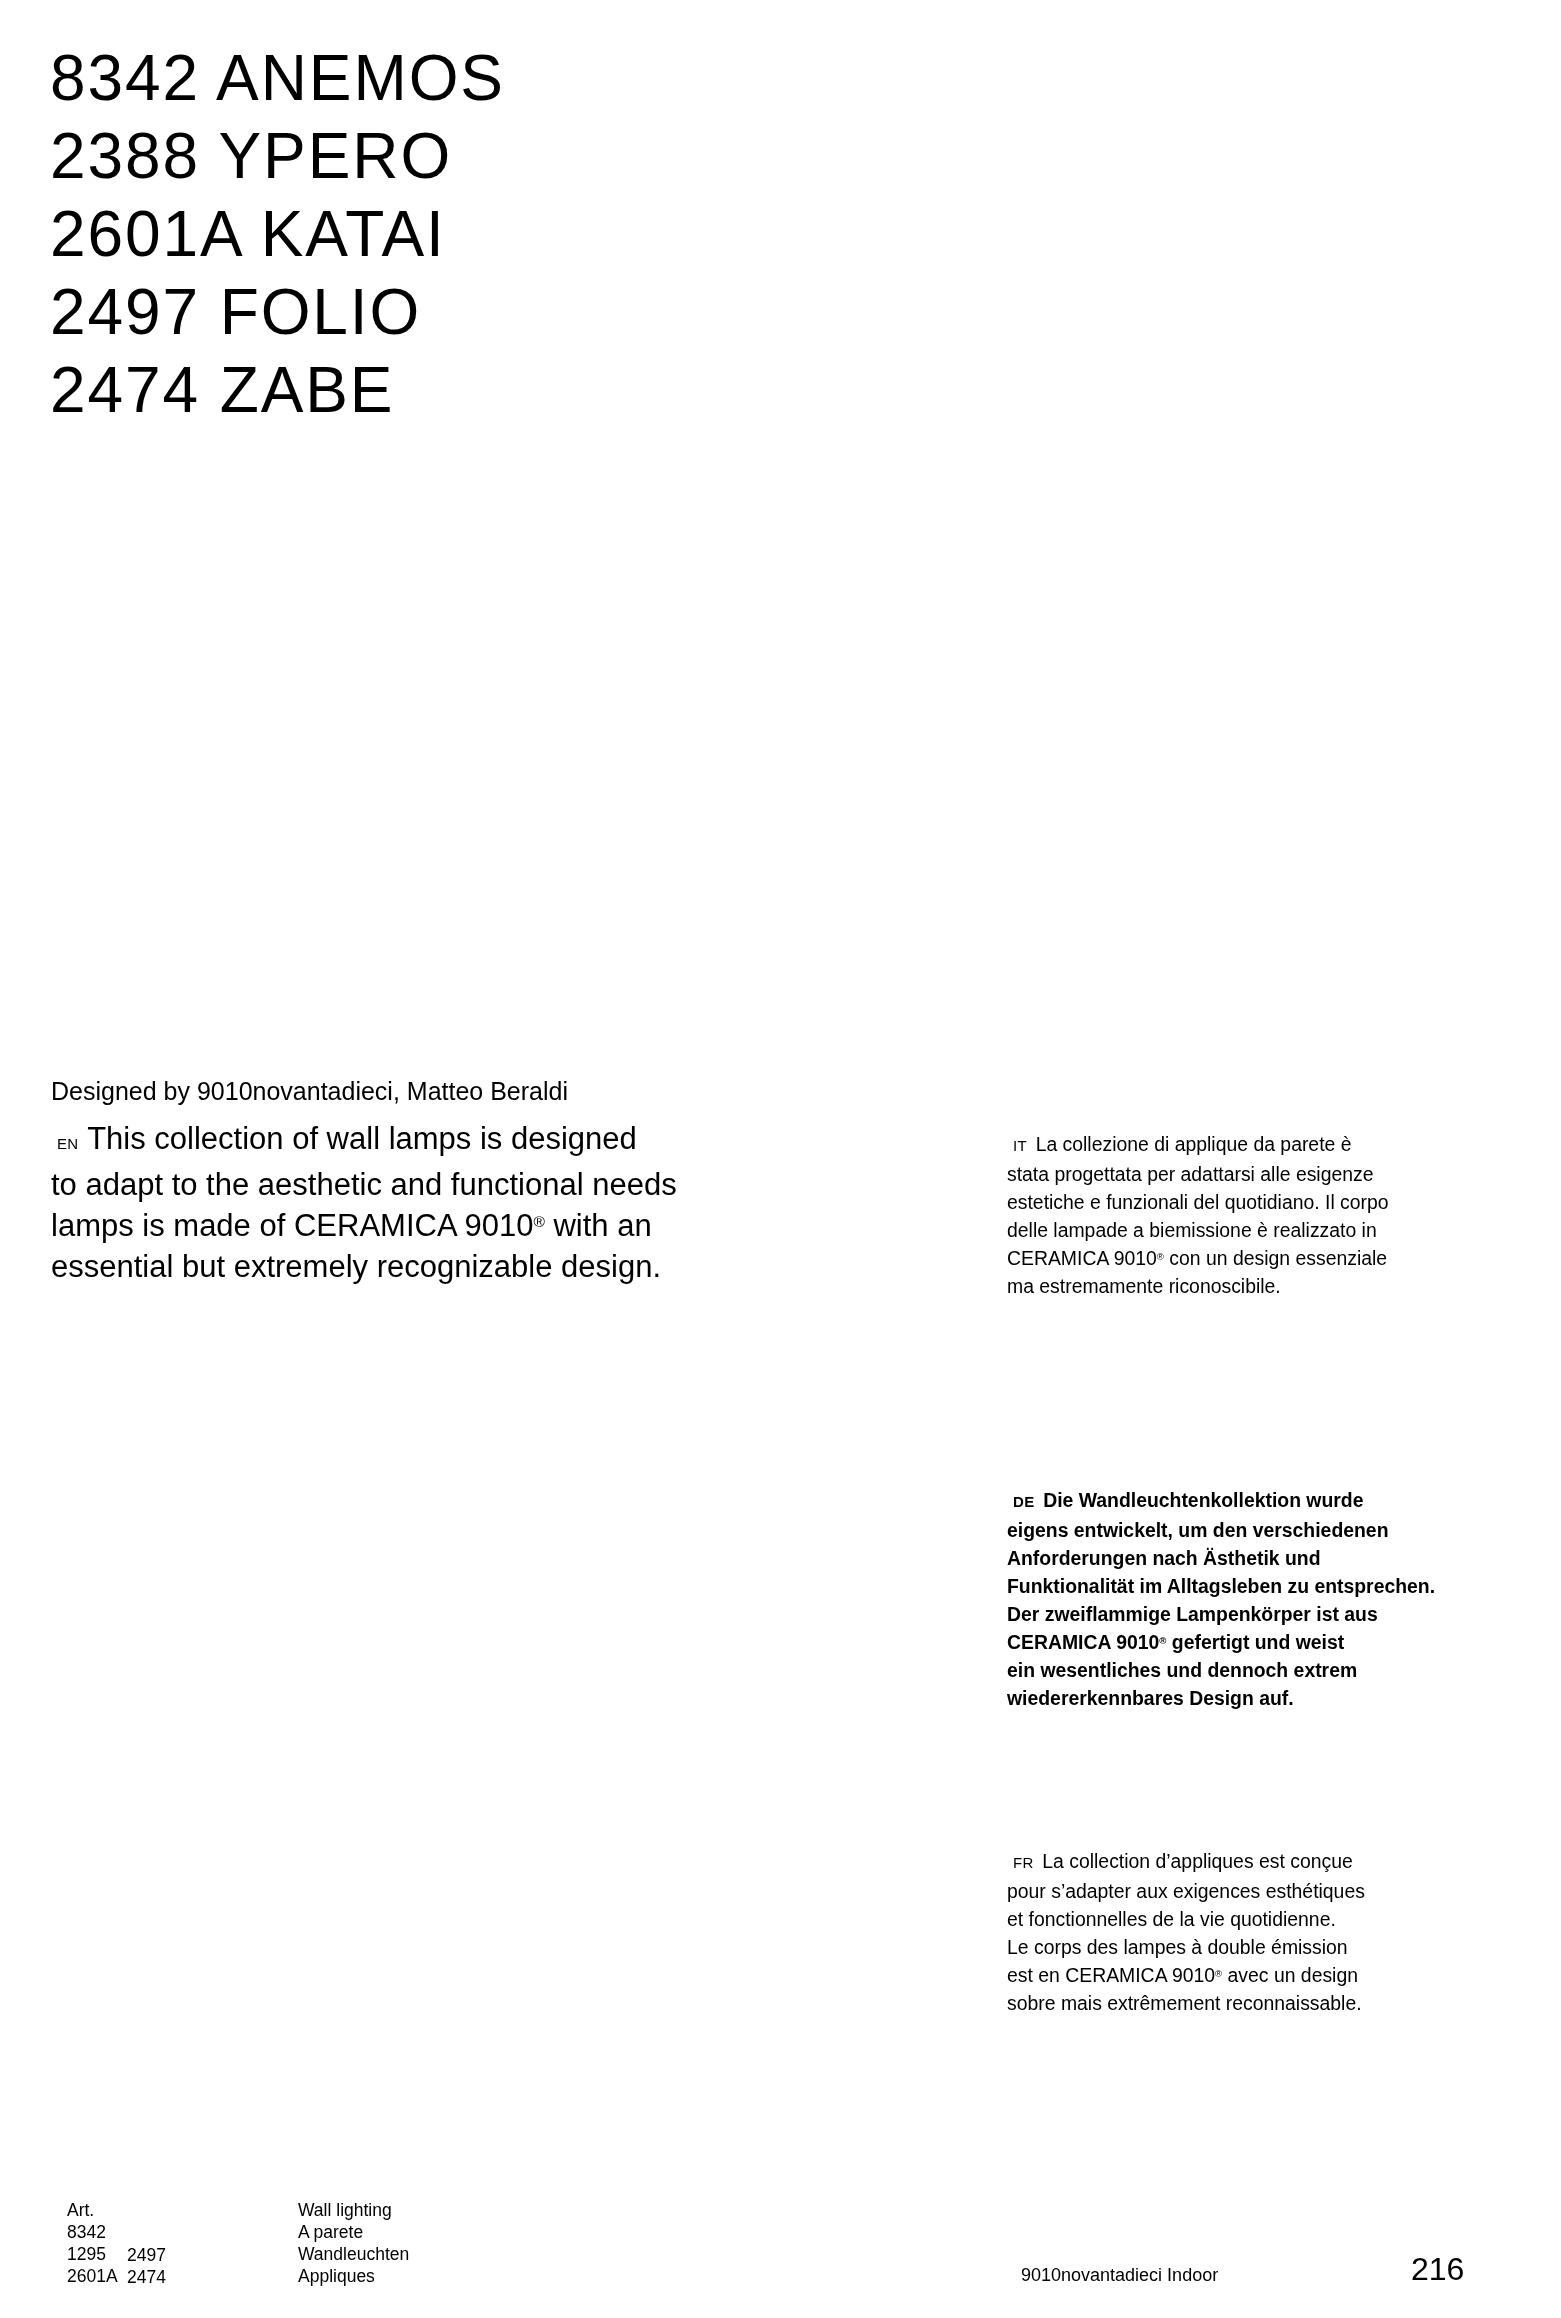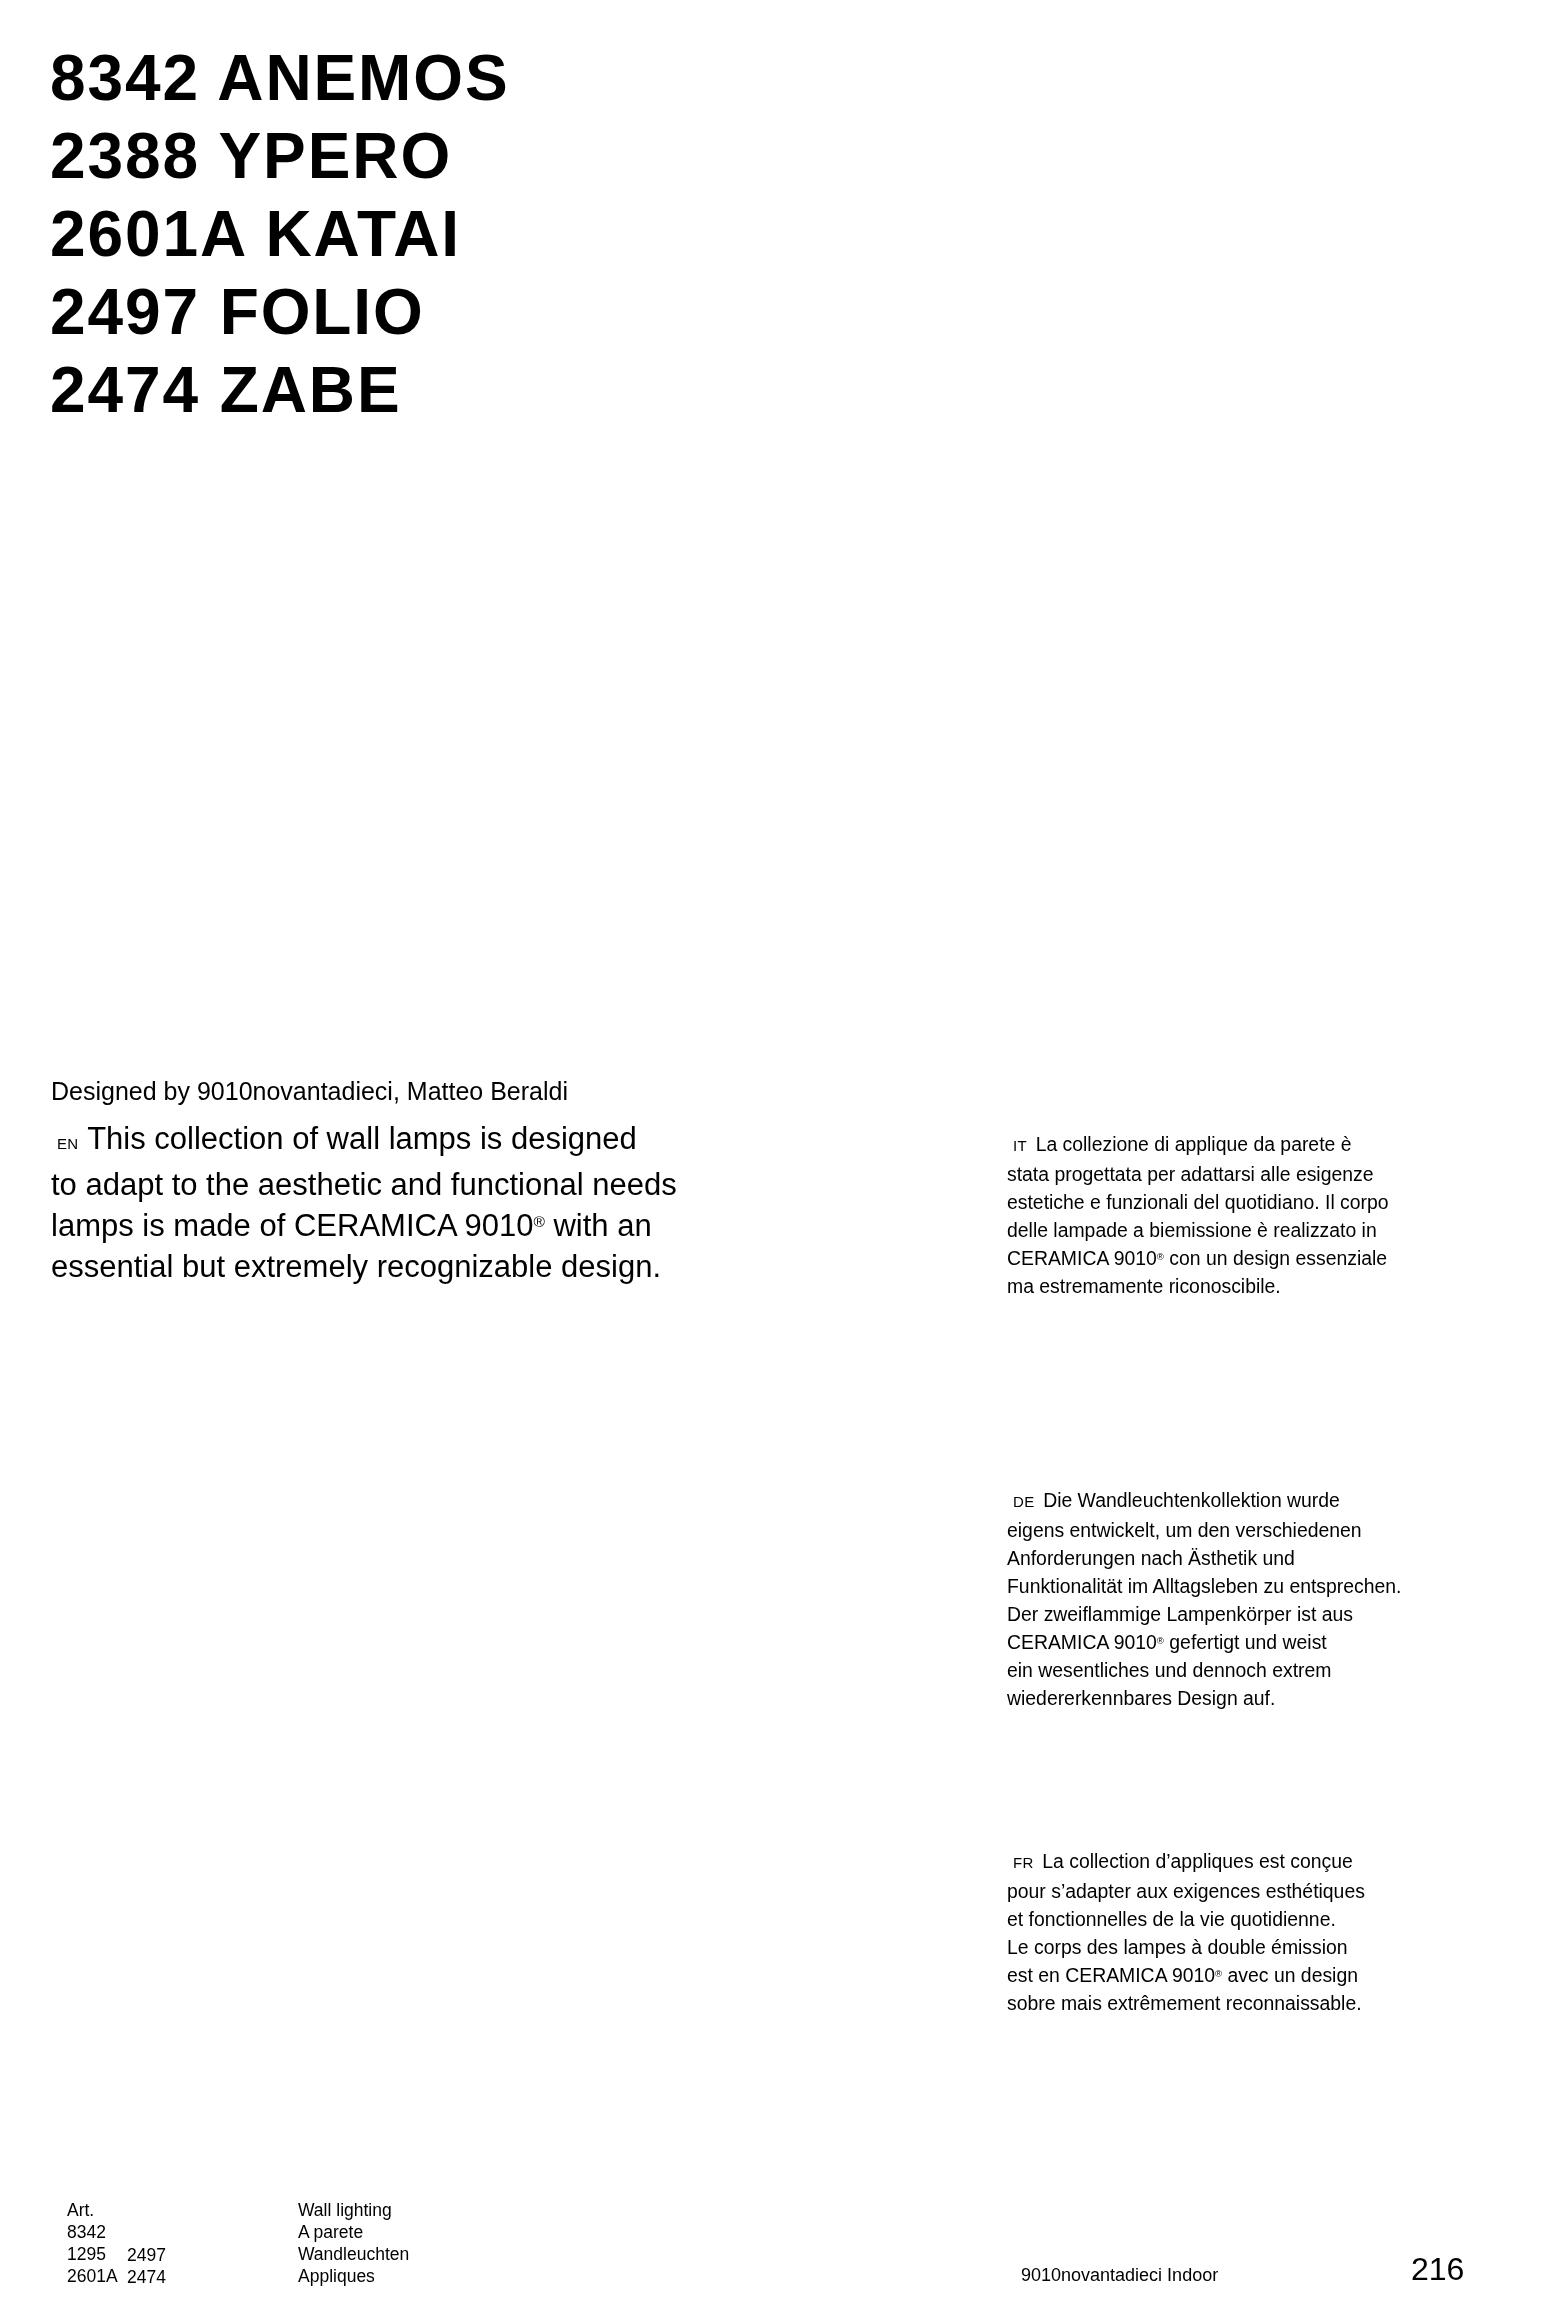--- a/index.html
+++ b/index.html
@@ -18,21 +18,21 @@
   }
   .abs { position: absolute; }
   .tline { white-space: nowrap; }
 
   
   .titles {
     left: 50px;
     top: 39px;
     font-size: 64px;
     line-height: 78px;
-    font-weight: 700;
+    font-weight: 400;
     letter-spacing: 1.9px;
   }
 
   
   .designed-by {
     left: 51px;
     top: 1076px;
     font-size: 25px;
     line-height: 30px;
     white-space: nowrap;
@@ -48,21 +48,21 @@
     line-height: 41px;
     width: 749px;
   }
   .para-right {
     left: 1007px;
     width: 287px;
     font-size: 19.4px;
     line-height: 28px;
   }
   .para-it { top: 1130px; }
-  .para-de { top: 1486px; }
+  .para-de { top: 1486px; font-weight: bold; }
   .para-fr { top: 1847px; }
 
   .lang {
     font-size: 15px;
     letter-spacing: 0.3px;
     margin-right: 8.7px;
     margin-left: 6px;
   }
   sup {
     font-size: 0.5em;

